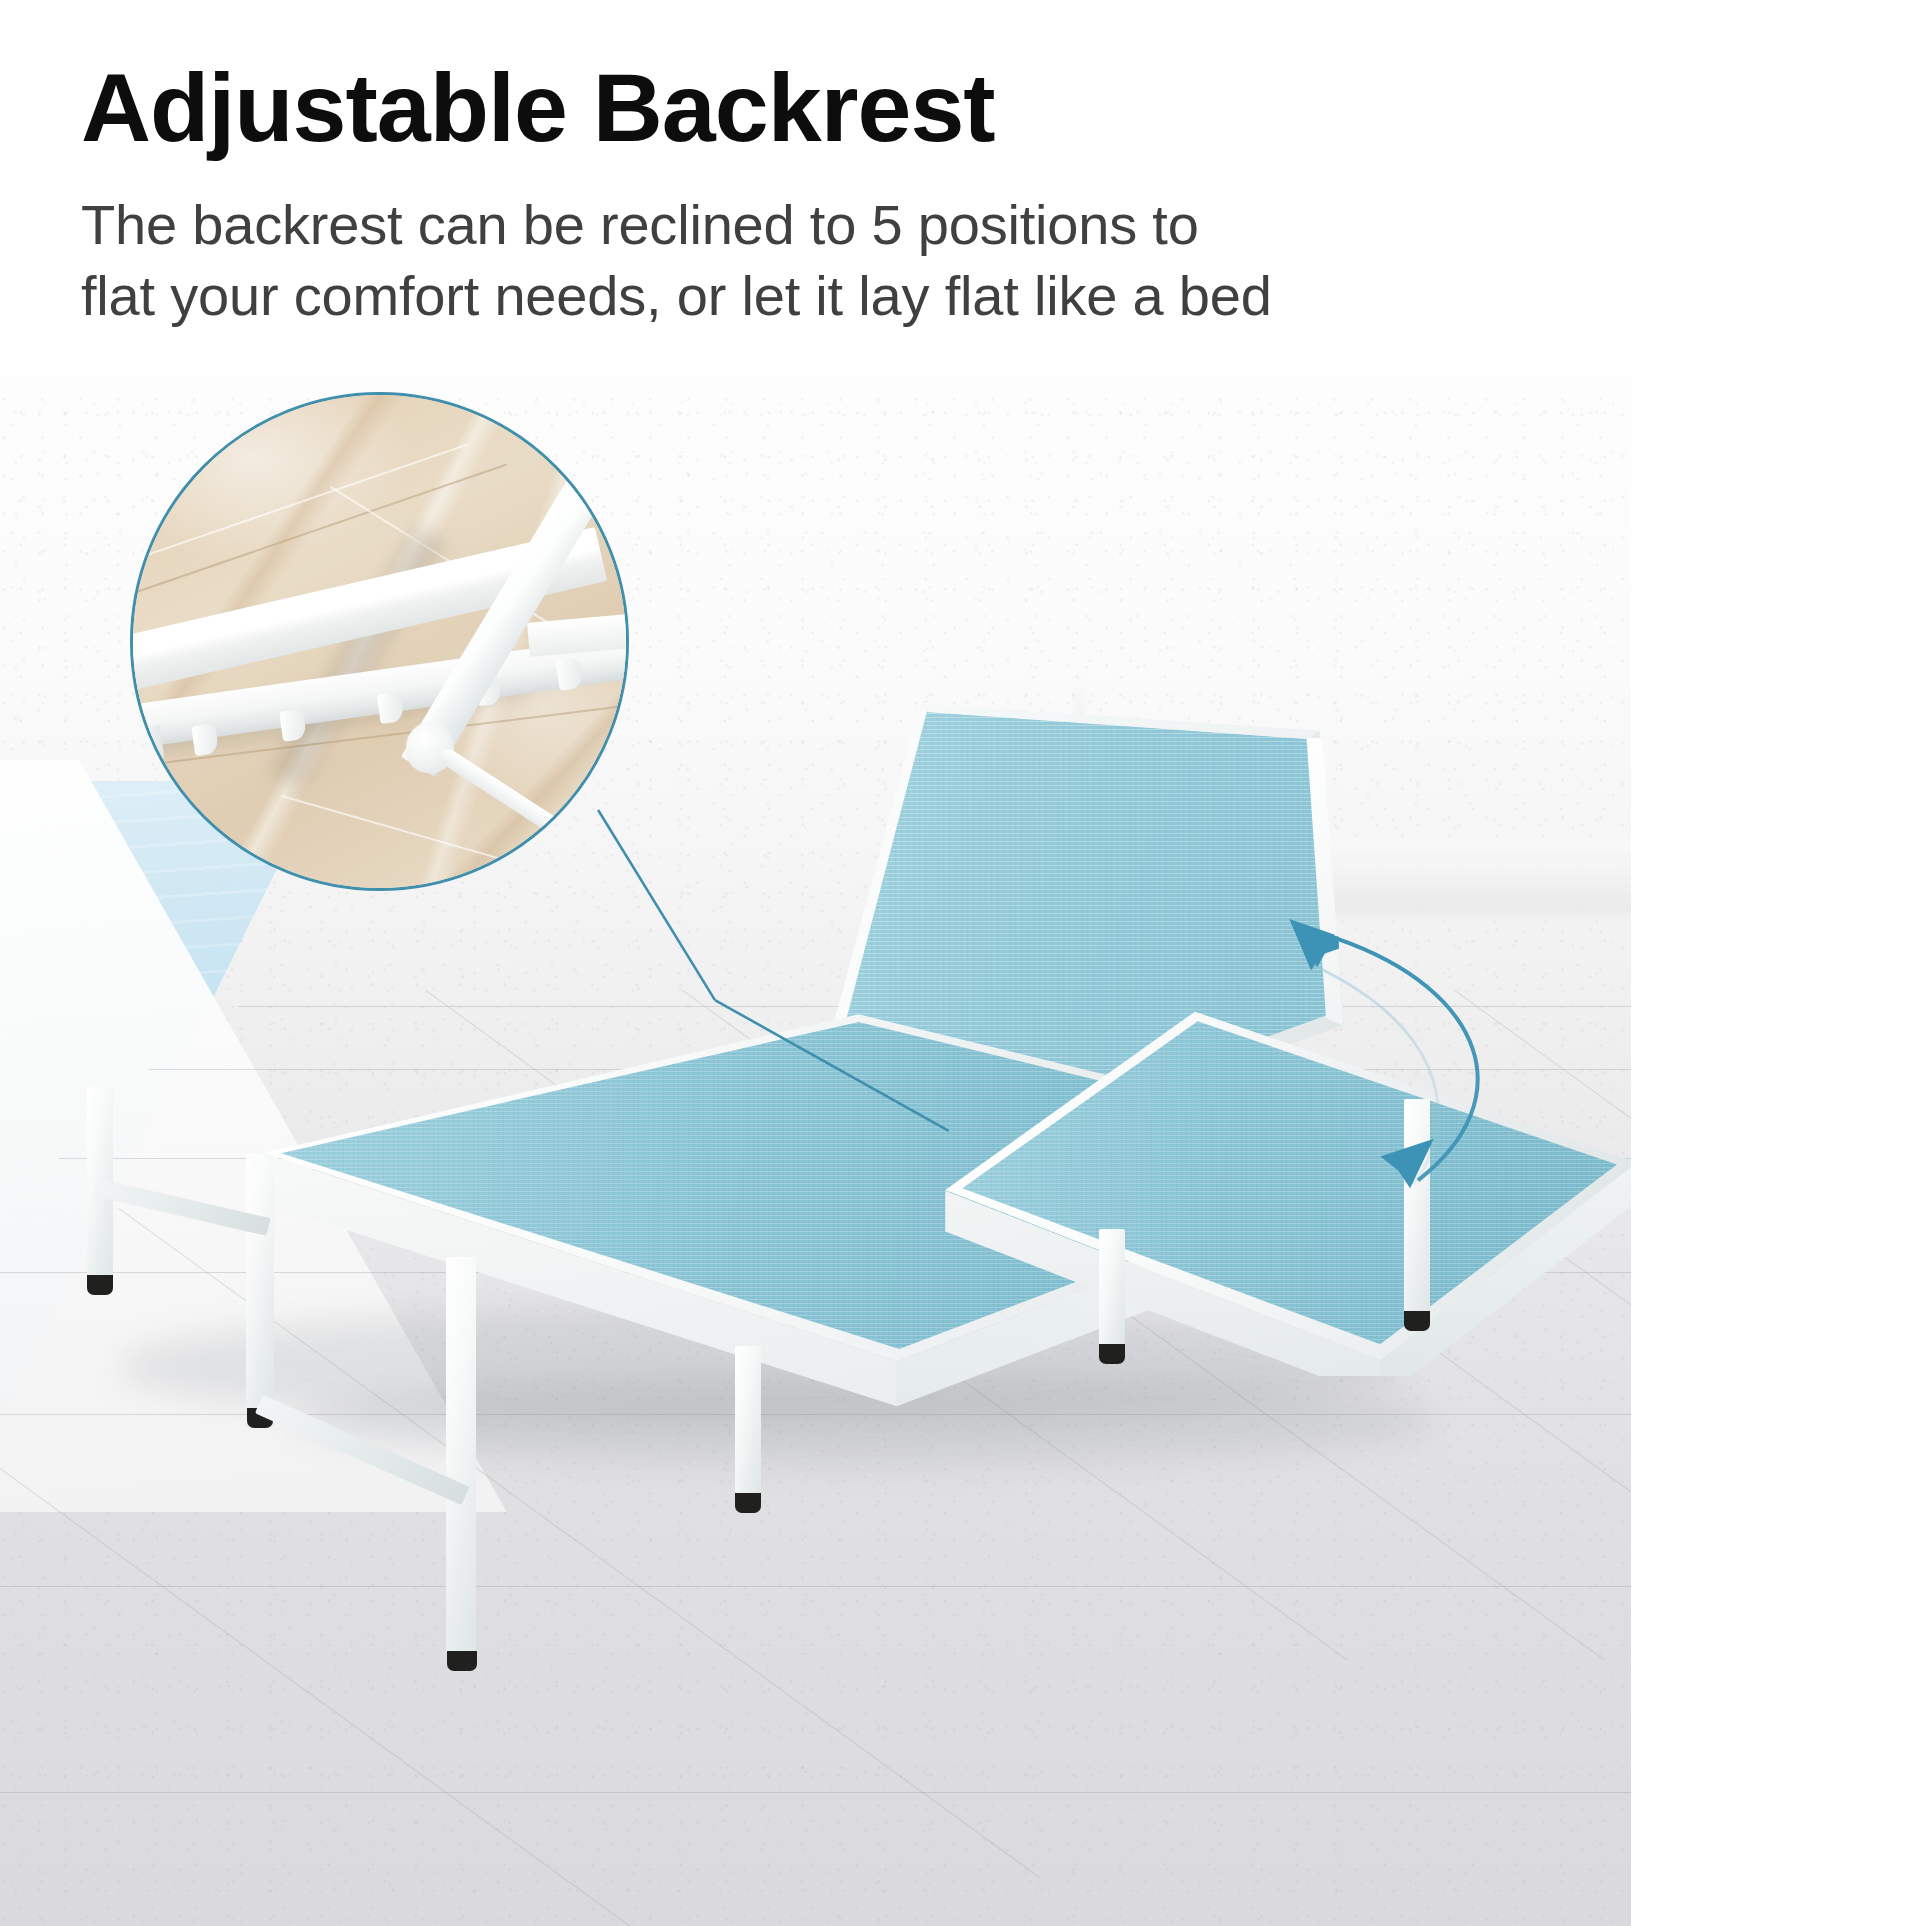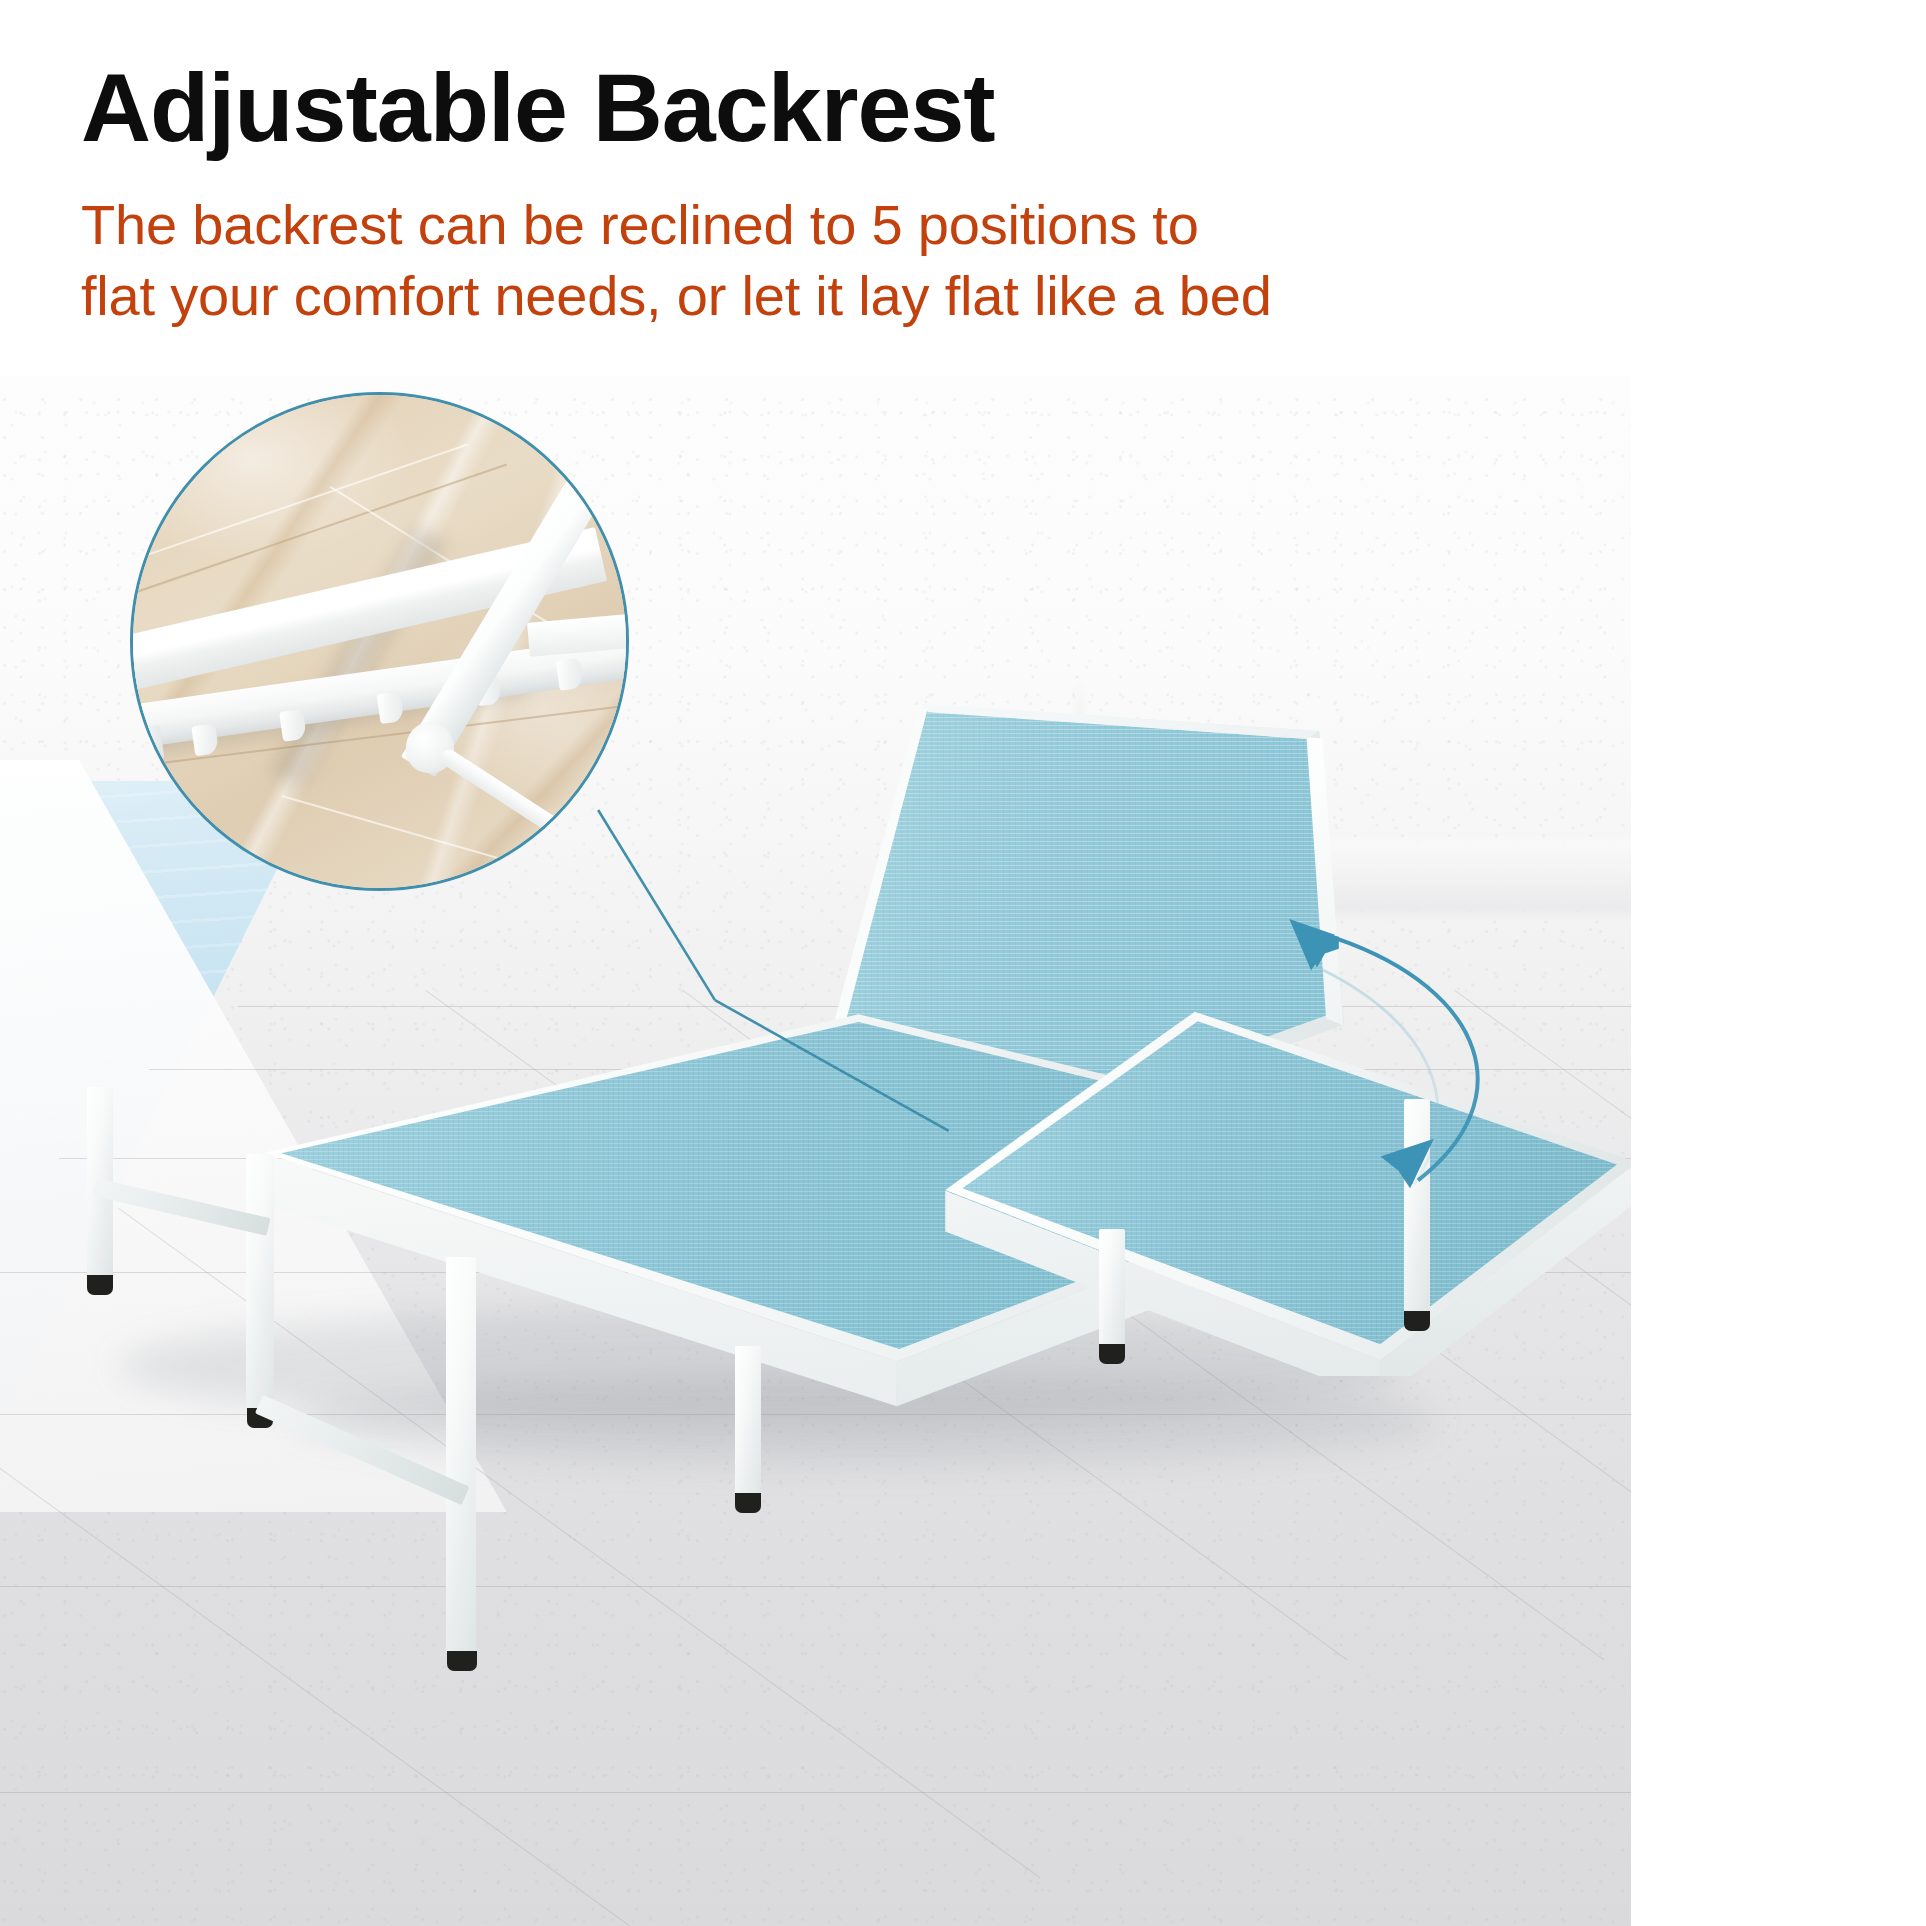--- a/index.html
+++ b/index.html
@@ -7,21 +7,21 @@
 
   #stage{position:relative;width:1631px;height:1927px;background:#ffffff;overflow:hidden;}
 
   
   #text-block{position:absolute;left:81px;top:59px;width:1782px;z-index:60;}
   #page-title{
     font-size:97px;line-height:1.0;font-weight:bold;color:#0d0d0d;
     letter-spacing:-1px;margin:0;white-space:nowrap;
   }
   #subtitle{
-    margin:34px 0 0 0;font-size:56px;line-height:1.26;color:#c2410c;
+    margin:34px 0 0 0;font-size:56px;line-height:1.26;color:#404040;
     font-weight:400;letter-spacing:-0.2px;max-width:1416px;
   }
   #subtitle .ln{display:block;}
 
   
   #scene{position:absolute;left:0;top:376px;width:1927px;height:1550px;overflow:hidden;}
 
   
   .patio{
     position:absolute;left:0;top:0;width:1927px;height:1550px;

